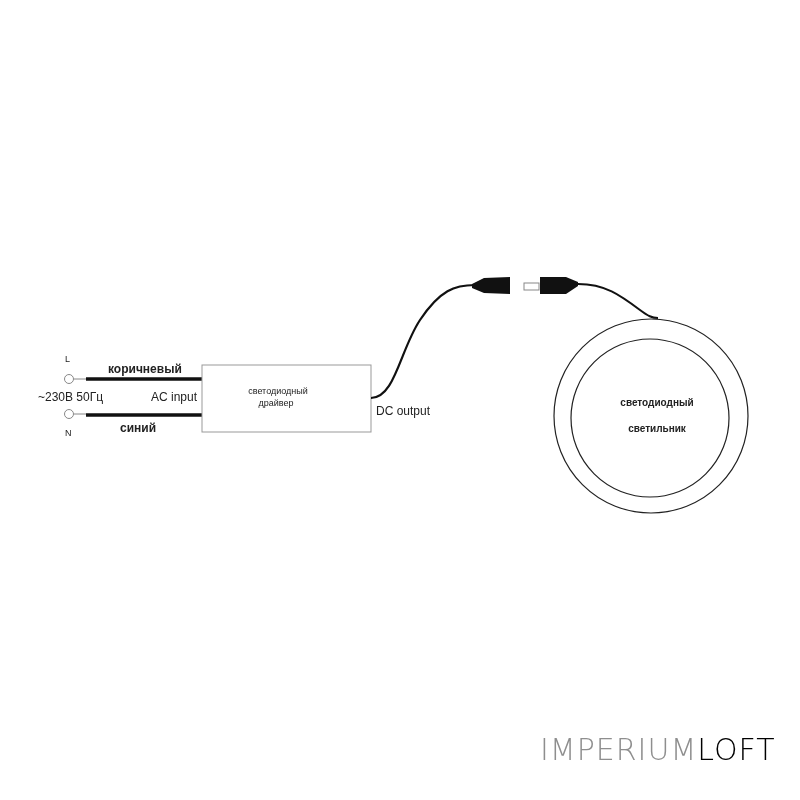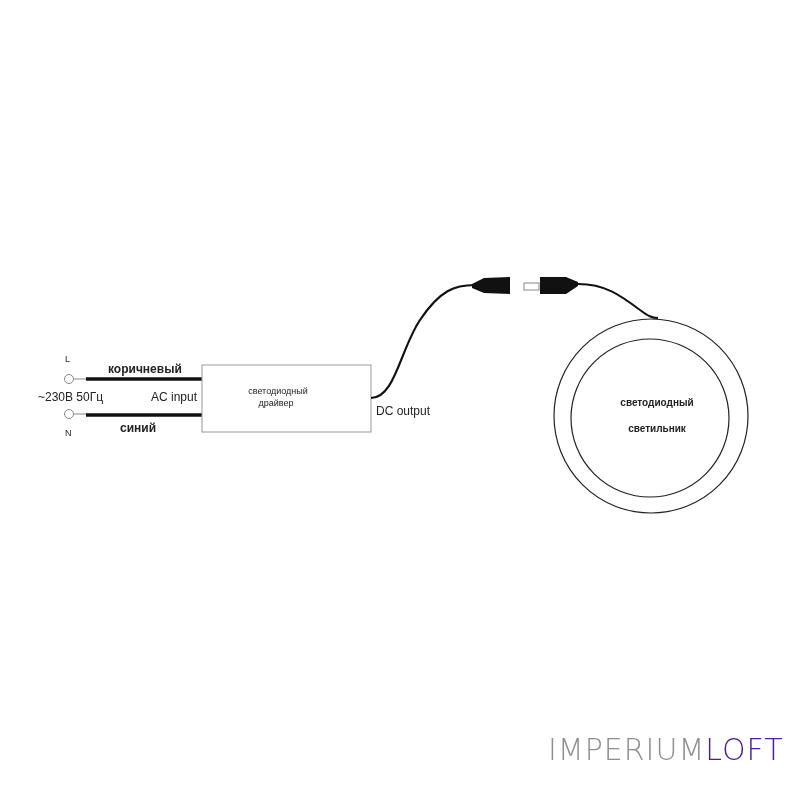--- a/index.html
+++ b/index.html
@@ -2,22 +2,22 @@
 <html><head>
 <meta charset="utf-8">
 <style>
   html, body { margin: 0; padding: 0; background: #ffffff; }
   body { width: 800px; height: 800px; position: relative; overflow: hidden;
          font-family: "Liberation Sans", "DejaVu Sans", sans-serif; color: #222; }
   svg { position: absolute; left: 0; top: 0; }
   .lbl { font-family: "Liberation Sans", "DejaVu Sans", sans-serif; fill: #222; }
   .logo { position: absolute; left: 540px; top: 732px; font-size: 30px; letter-spacing: 1px;
           font-family: "DejaVu Sans", sans-serif; font-weight: 300; }
-  .logo .a { color: #8e8e8e; margin-left: 8px; }
-  .logo .b { color: #4c1d95; }
+  .logo .a { color: #8e8e8e; }
+  .logo .b { color: #000000; }
 </style>
 </head>
 <body>
 
 <svg width="800" height="800" viewBox="0 0 800 800">
 
   <g>
     <circle cx="69" cy="379" r="4.5" fill="#fff" stroke="#888" stroke-width="1"></circle>
     <line x1="74" y1="379" x2="86" y2="379" stroke="#888" stroke-width="1"></line>
   </g>

